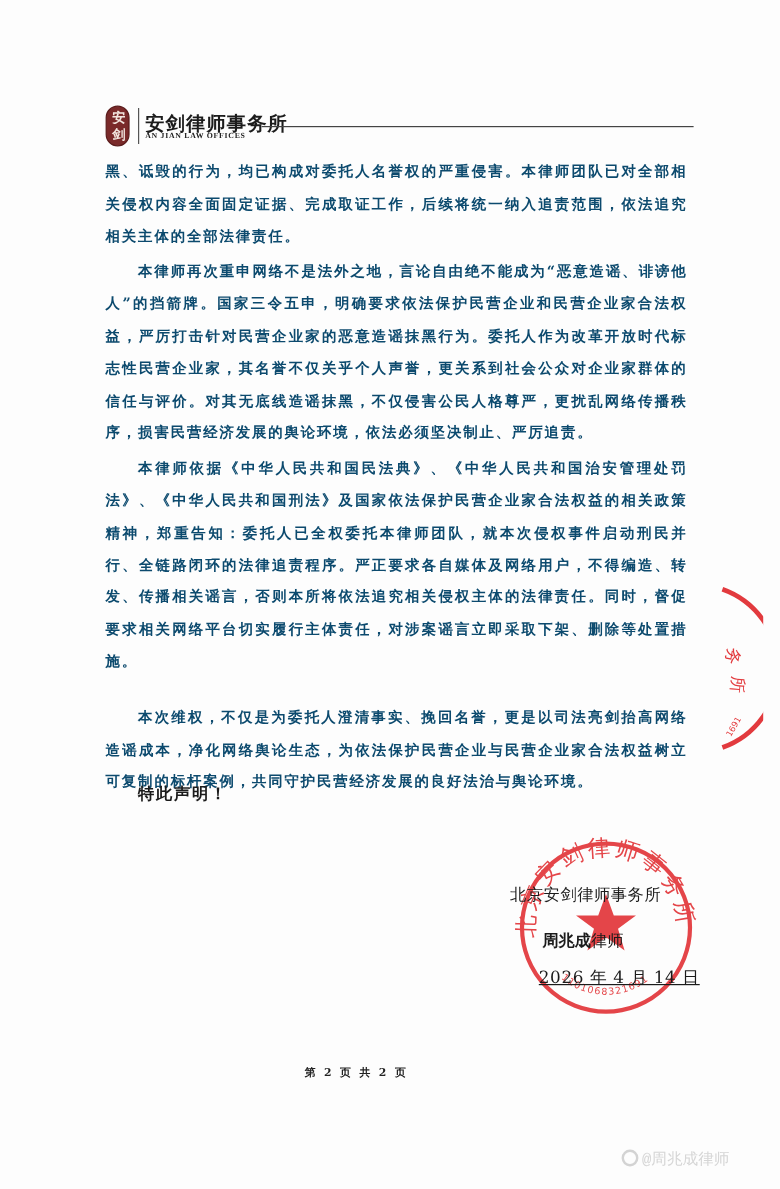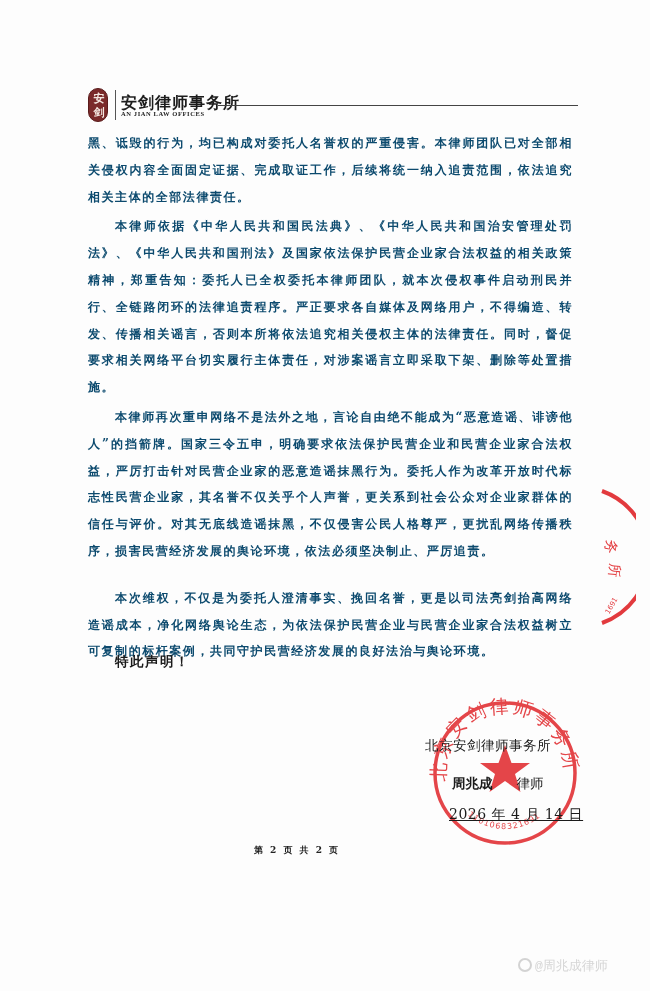--- a/index.html
+++ b/index.html
@@ -22,28 +22,28 @@
     
     .content { position: absolute; left: 88px; top: 130px; width: 485px; }
     .para { font-size: 12px; line-height: 26.8px; font-weight: bold; letter-spacing: 1.55px; color: #0c4a6e; text-align: justify; }
     .para.indent { text-indent: 27px; }
 
     .closing { position: absolute; left: 115px; top: 653px; font-size: 13.5px; font-weight: bold; letter-spacing: 1.5px; color: #1b1b1b; }
 
     
     .sig-firm { position: absolute; left: 425px; top: 737px; font-size: 13.5px; letter-spacing: 0.5px; color: #1b1b1b; white-space: nowrap; z-index: 3; }
     .sig-lawyer { position: absolute; left: 452px; top: 775px; font-size: 13.5px; font-weight: bold; color: #1b1b1b; white-space: nowrap; z-index: 3; }
-    .sig-lawyer .title { margin-left: 24px; font-weight: normal; }
+    .sig-lawyer .title { font-weight: normal; }
     .sig-date { position: absolute; left: 449px; top: 806px; font-size: 14px; color: #1b1b1b; white-space: nowrap; z-index: 3; letter-spacing: 0.5px; text-decoration: underline; }
 
     
     .seal { position: absolute; left: 425px; top: 693px; width: 160px; height: 155px; z-index: 2; opacity: 0.85; }
     .seal-edge { position: absolute; left: 596px; top: 487px; width: 40px; height: 140px; z-index: 2; opacity: 0.9; }
 
-    .footer-page { position: absolute; left: 0; width: 594px; top: 844px; text-align: center; font-size: 9px; font-weight: bold; letter-spacing: 2px; color: #222; }
+    .footer-page { position: absolute; left: 0; width: 594px; top: 888px; text-align: center; font-size: 9px; font-weight: bold; letter-spacing: 2px; color: #222; }
 
     .watermark { position: absolute; left: 518px; top: 957px; font-size: 13px; color: rgba(200,200,200,0.75); font-family: Liberation Mono, monospace; white-space: nowrap; }
     .watermark .wm-icon { display: inline-block; width: 14px; height: 14px; border: 2px solid rgba(200,200,200,0.8); border-radius: 50%; vertical-align: -2px; margin-right: 3px; }
   </style>
 </head>
 <body>
 
 <div class="page">
 
   <div class="letterhead">
@@ -52,22 +52,22 @@
       <span class="logo-ch bot">剑</span>
     </div>
     <div class="logo-divider"></div>
     <div class="firm-name-cn">安剑律师事务所</div>
     <div class="firm-name-en">AN JIAN LAW OFFICES</div>
     <div class="header-rule"></div>
   </div>
 
   <div class="content">
     <p class="para" style="margin-bottom:0;">黑、诋毁的行为，均已构成对委托人名誉权的严重侵害。本律师团队已对全部相关侵权内容全面固定证据、完成取证工作，后续将统一纳入追责范围，依法追究相关主体的全部法律责任。</p>
+    <p class="para indent" style="margin-top:3px;">本律师再次重申网络不是法外之地，言论自由绝不能成为“恶意造谣、诽谤他人”的挡箭牌。国家三令五申，明确要求依法保护民营企业和民营企业家合法权益，严厉打击针对民营企业家的恶意造谣抹黑行为。委托人作为改革开放时代标志性民营企业家，其名誉不仅关乎个人声誉，更关系到社会公众对企业家群体的信任与评价。对其无底线造谣抹黑，不仅侵害公民人格尊严，更扰乱网络传播秩序，损害民营经济发展的舆论环境，依法必须坚决制止、严厉追责。</p>
     <p class="para indent" style="margin-top:3px;">本律师依据《中华人民共和国民法典》、《中华人民共和国治安管理处罚法》、《中华人民共和国刑法》及国家依法保护民营企业家合法权益的相关政策精神，郑重告知：委托人已全权委托本律师团队，就本次侵权事件启动刑民并行、全链路闭环的法律追责程序。严正要求各自媒体及网络用户，不得编造、转发、传播相关谣言，否则本所将依法追究相关侵权主体的法律责任。同时，督促要求相关网络平台切实履行主体责任，对涉案谣言立即采取下架、删除等处置措施。</p>
-    <p class="para indent" style="margin-top:3px;">本律师再次重申网络不是法外之地，言论自由绝不能成为“恶意造谣、诽谤他人”的挡箭牌。国家三令五申，明确要求依法保护民营企业和民营企业家合法权益，严厉打击针对民营企业家的恶意造谣抹黑行为。委托人作为改革开放时代标志性民营企业家，其名誉不仅关乎个人声誉，更关系到社会公众对企业家群体的信任与评价。对其无底线造谣抹黑，不仅侵害公民人格尊严，更扰乱网络传播秩序，损害民营经济发展的舆论环境，依法必须坚决制止、严厉追责。</p>
     <p class="para indent" style="margin-top:20px;">本次维权，不仅是为委托人澄清事实、挽回名誉，更是以司法亮剑抬高网络造谣成本，净化网络舆论生态，为依法保护民营企业与民营企业家合法权益树立可复制的标杆案例，共同守护民营经济发展的良好法治与舆论环境。</p>
   </div>
 
   <div class="closing">特此声明！</div>
 
   <svg class="seal" viewBox="0 0 160 155">
     <defs>
       <path id="sealArc" d="M 22 95 A 60 60 0 1 1 138 95" fill="none"></path>
       <path id="sealArcBottom" d="M 40 120 A 58 58 0 0 0 120 120" fill="none"></path>
     </defs>

